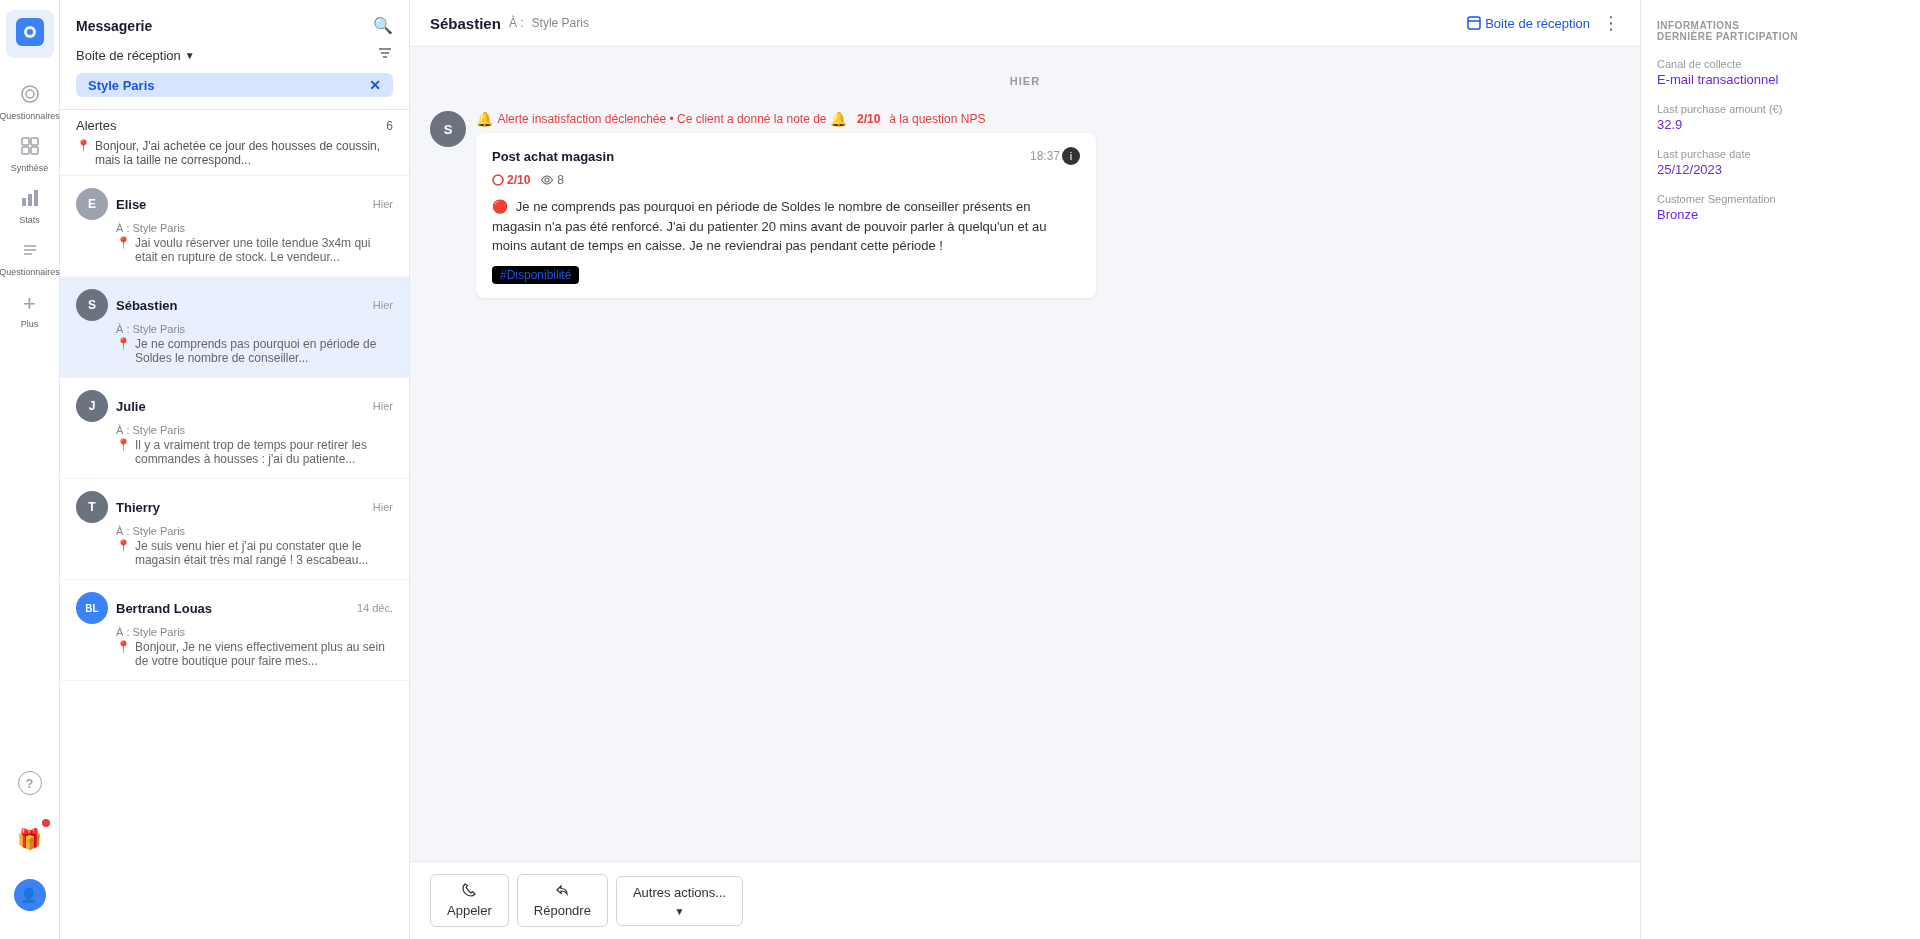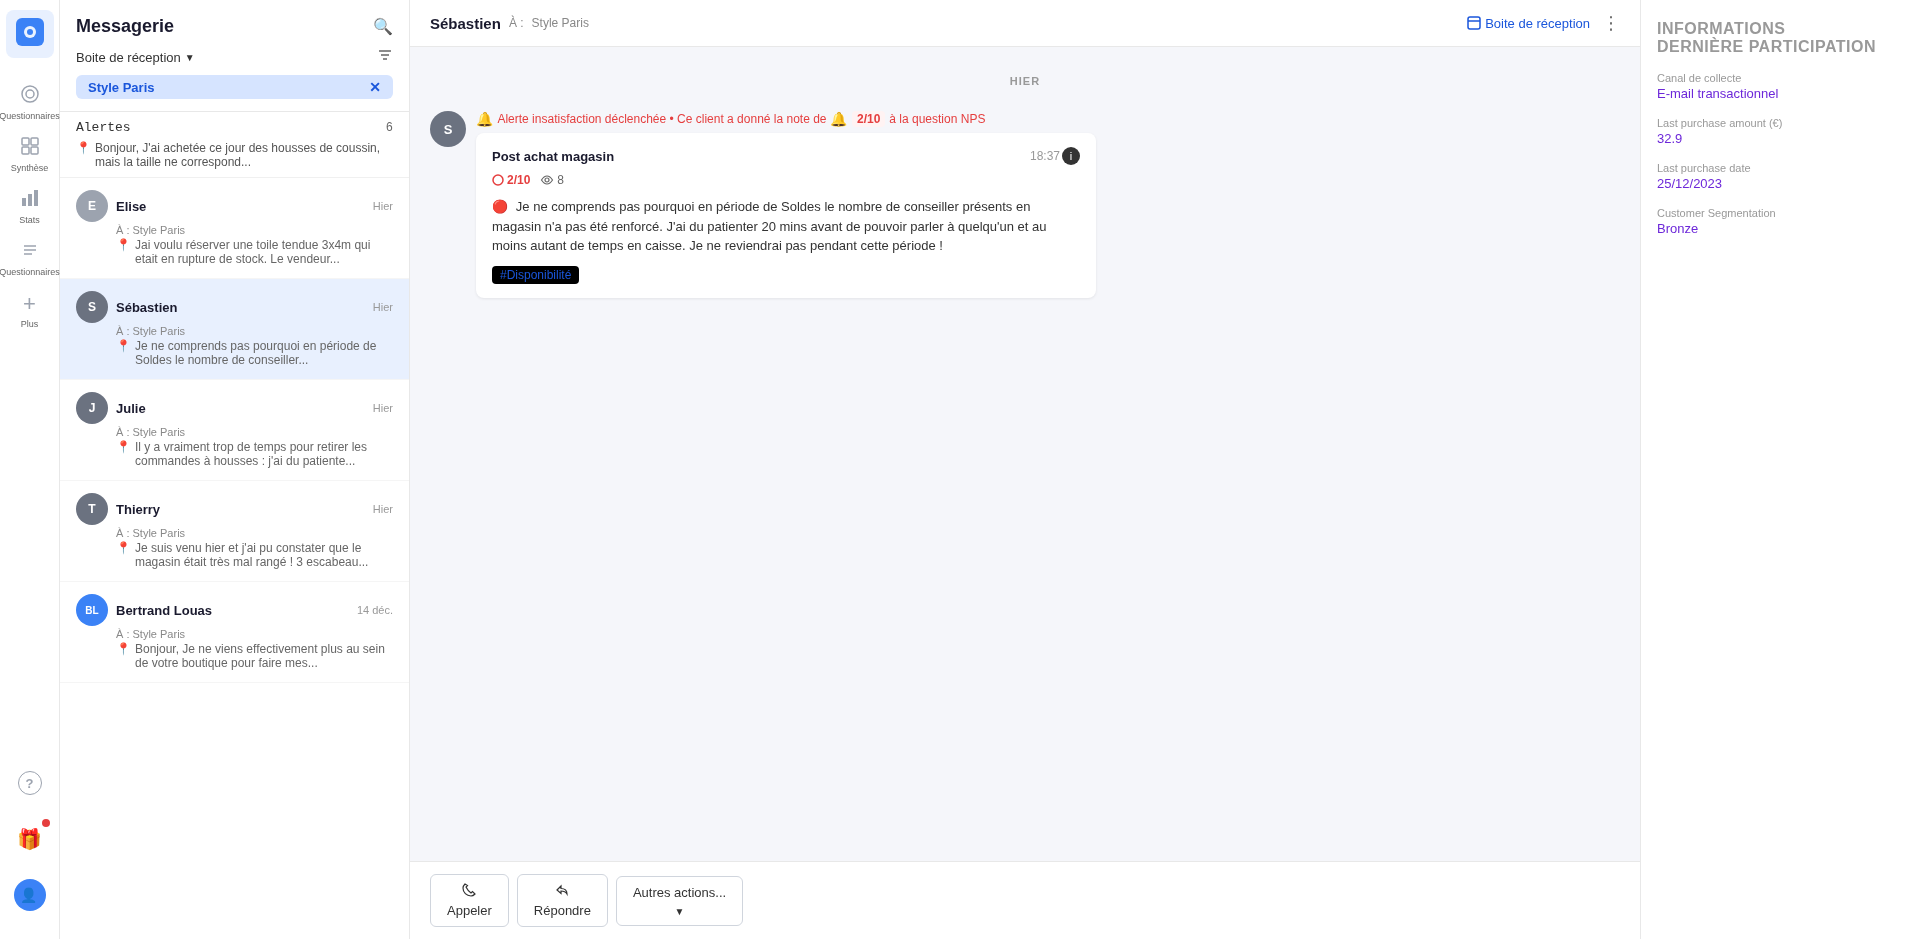--- a/index.html
+++ b/index.html
@@ -84,21 +84,20 @@
 
     .alerts-section {
       padding: 8px 16px;
       border-bottom: 1px solid #f0f0f0;
     }
     .alerts-row {
       display: flex;
       justify-content: space-between;
       align-items: center;
       margin-bottom: 6px;
-      font-family: Liberation Mono, monospace;
     }
     .alerts-title { font-size: 13px; color: #333; font-weight: 500; }
     .alerts-count { font-size: 12px; color: #666; }
     .alert-message-preview {
       font-size: 12px;
       color: #555;
       display: flex;
       align-items: flex-start;
       gap: 4px;
     }
@@ -301,21 +300,21 @@
     }
 
     
     .right-panel {
       width: 280px;
       background: #fff;
       border-left: 1px solid #e8e8e8;
       padding: 20px 16px;
     }
     .info-section-title {
-      font-size: 16px;
+      font-size: 10px;
       font-weight: 700;
       color: #999;
       letter-spacing: 0.5px;
       text-transform: uppercase;
       margin-bottom: 16px;
     }
     .info-row { margin-bottom: 16px; }
     .info-label { font-size: 11px; color: #999; margin-bottom: 2px; }
     .info-value { font-size: 13px; color: #6d28d9; font-weight: 500; }
     .inbox-link {
@@ -407,21 +406,21 @@
     </div>
     <div class="sidebar-icon-item">
       <span style="width:32px;height:32px;border-radius:50%;background:#3b82f6;display:flex;align-items:center;justify-content:center;color:#fff;font-size:14px">👤</span>
     </div>
   </div>
 </div>
 
 <div class="message-list-panel">
   <div class="panel-header">
     <div class="panel-title">
-      <span style="font-size:18px;font-weight:700;color:#1a1a2e">Messagerie</span>
+      <span style="font-size:14px;font-weight:700;color:#1a1a2e">Messagerie</span>
       <span style="cursor:pointer;color:#666;font-size:16px">🔍</span>
     </div>
     <div class="inbox-filter">
       <span class="inbox-label">
         <span>Boite de réception</span>
         <span style="font-size:10px">▼</span>
       </span>
       <span style="cursor:pointer;color:#666;font-size:16px">
         <svg width="16" height="16" viewBox="0 0 16 16" fill="none">
           <line x1="2" y1="4" x2="14" y2="4" stroke="#666" stroke-width="1.5"></line>

